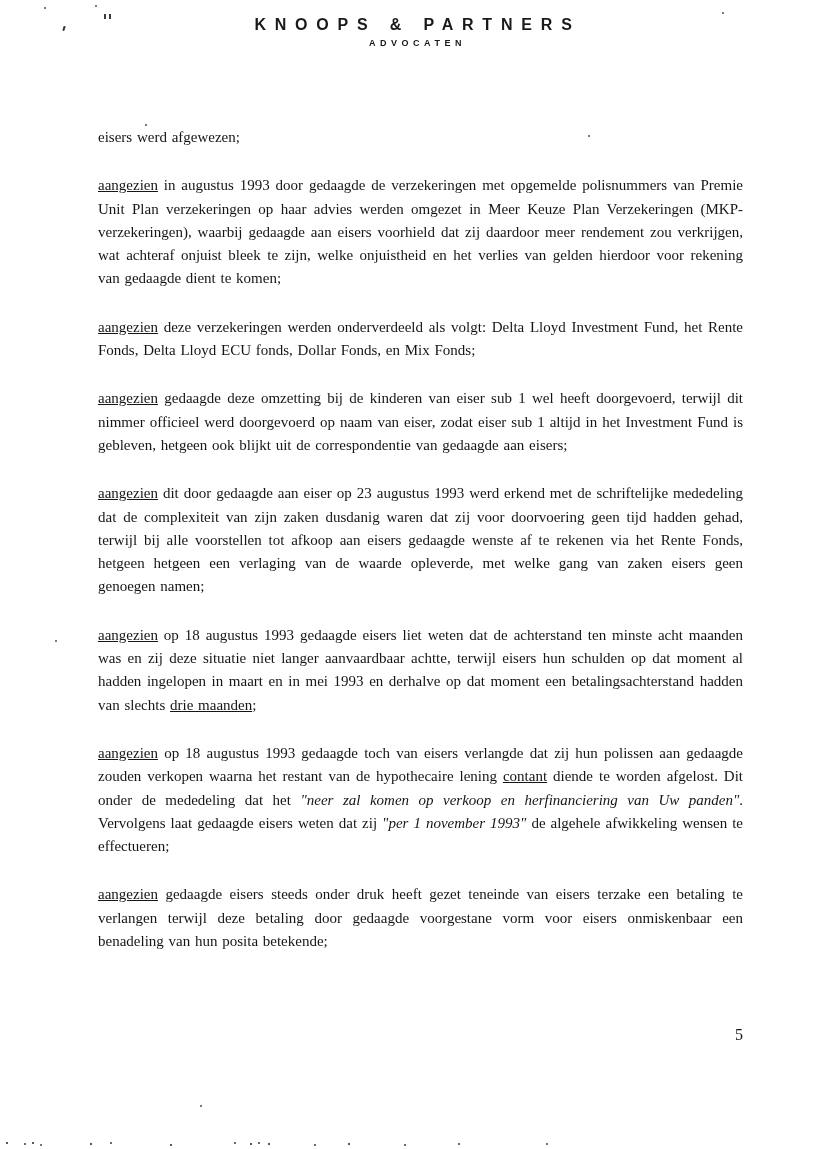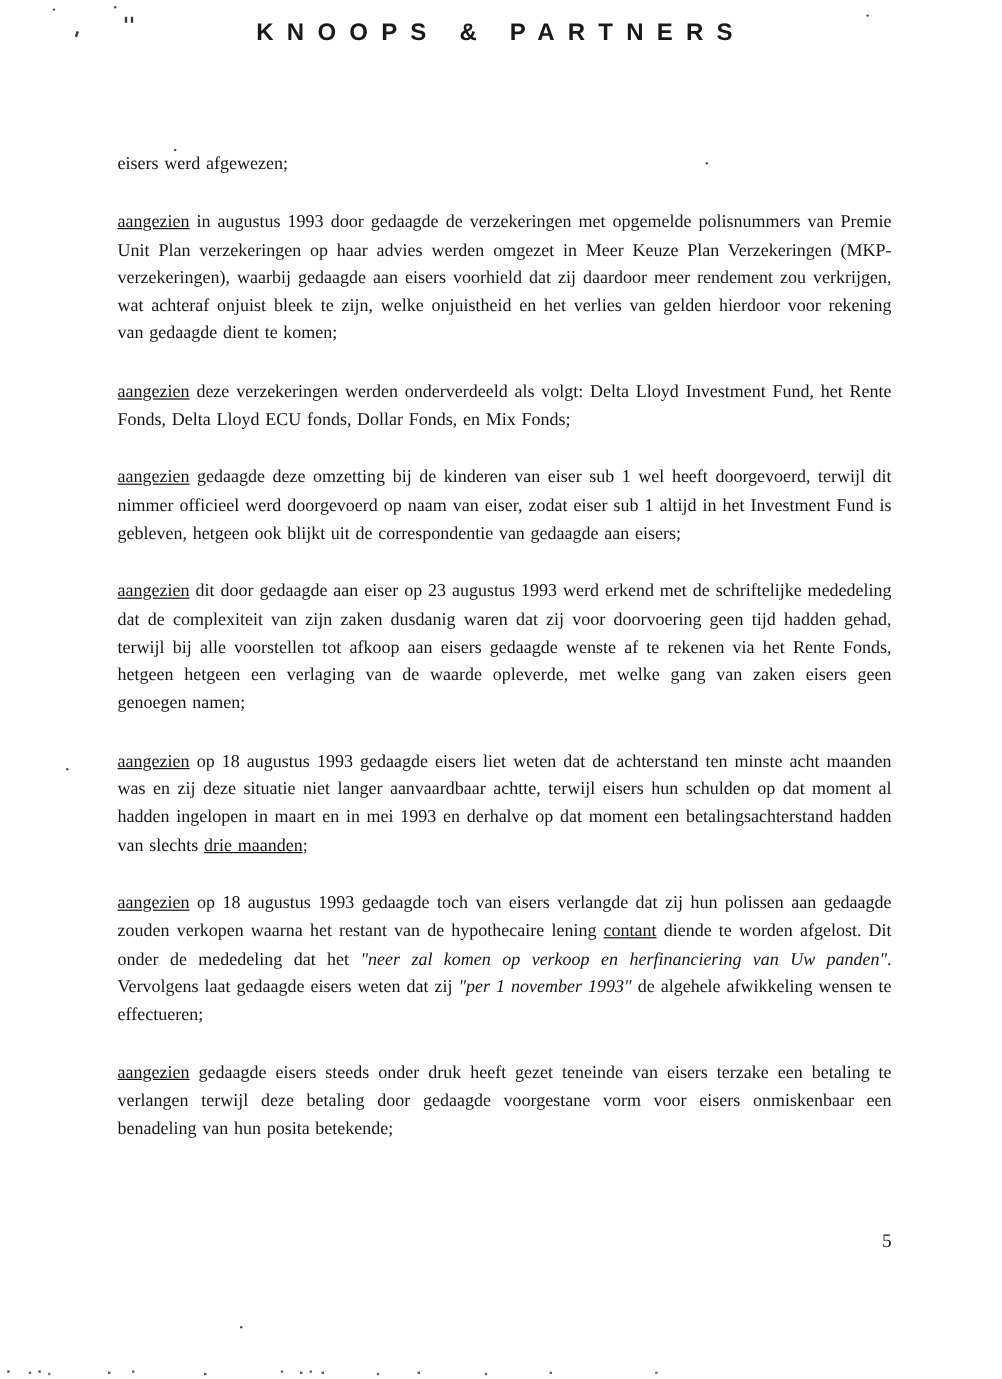--- a/index.html
+++ b/index.html
@@ -18,21 +18,21 @@
   
   .letterhead {
     position: absolute;
     top: 16px;
     left: 0;
     width: 100%;
     text-align: center;
   }
   .firm-name {
     font-family: "Liberation Sans", sans-serif;
-    font-size: 20px;
+    font-size: 16px;
     font-weight: 600;
     letter-spacing: 0.55em;
     color: #1a1a1a;
     white-space: nowrap;
   }
   .firm-subtitle {
     font-family: "Liberation Sans", sans-serif;
     font-size: 9px;
     font-weight: 600;
     letter-spacing: 0.5em;
@@ -109,20 +109,21 @@
       228px 0 0 #6a6a6a, 244px 1px 0 #555, 252px 0 0 #6a6a6a,
       262px 1px 0 #5a5a5a, 308px 2px 0 #6a6a6a, 342px 1px 0 #5a5a5a,
       398px 2px 0 #6a6a6a, 452px 1px 0 #6a6a6a, 540px 1px 0 #777;
   }
 </style>
 </head>
 <body>
 
 <header class="letterhead">
   <div class="firm-name">KNOOPS &amp; PARTNERS</div>
+  <div class="firm-subtitle">ADVOCATEN</div>
 </header>
 
 <main class="content" id="paragraphs">
     <p class="para"><span>eisers werd afgewezen;</span></p>
     <p class="para"><span class="seg-lead">aangezien</span><span> in augustus 1993 door gedaagde de verzekeringen met opgemelde polisnummers van Premie Unit Plan verzekeringen op haar advies werden omgezet in Meer Keuze Plan Verzekeringen (MKP-verzekeringen), waarbij gedaagde aan eisers voorhield dat zij daardoor meer rendement zou verkrijgen, wat achteraf onjuist bleek te zijn, welke onjuistheid en het verlies van gelden hierdoor voor rekening van gedaagde dient te komen;</span></p>
     <p class="para"><span class="seg-lead">aangezien</span><span> deze verzekeringen werden onderverdeeld als volgt: Delta Lloyd Investment Fund, het Rente Fonds, Delta Lloyd ECU fonds, Dollar Fonds, en Mix Fonds;</span></p>
     <p class="para"><span class="seg-lead">aangezien</span><span> gedaagde deze omzetting bij de kinderen van eiser sub 1 wel heeft doorgevoerd, terwijl dit nimmer officieel werd doorgevoerd op naam van eiser, zodat eiser sub 1 altijd in het Investment Fund is gebleven, hetgeen ook blijkt uit de correspondentie van gedaagde aan eisers;</span></p>
     <p class="para"><span class="seg-lead">aangezien</span><span> dit door gedaagde aan eiser op 23 augustus 1993 werd erkend met de schriftelijke mededeling dat de complexiteit van zijn zaken dusdanig waren dat zij voor doorvoering geen tijd hadden gehad, terwijl bij alle voorstellen tot afkoop aan eisers gedaagde wenste af te rekenen via het Rente Fonds, hetgeen hetgeen een verlaging van de waarde opleverde, met welke gang van zaken eisers geen genoegen namen;</span></p>
     <p class="para"><span class="seg-lead">aangezien</span><span> op 18 augustus 1993 gedaagde eisers liet weten dat de achterstand ten minste acht maanden was en zij deze situatie niet langer aanvaardbaar achtte, terwijl eisers hun schulden op dat moment al hadden ingelopen in maart en in mei 1993 en derhalve op dat moment een betalingsachterstand hadden van slechts </span><span class="seg-bold-underline">drie maanden</span><span>;</span></p>
     <p class="para"><span class="seg-lead">aangezien</span><span> op 18 augustus 1993 gedaagde toch van eisers verlangde dat zij hun polissen aan gedaagde zouden verkopen waarna het restant van de hypothecaire lening </span><span class="seg-bold-underline">contant</span><span> diende te worden afgelost. Dit onder de mededeling dat het </span><span class="seg-italic">"neer zal komen op verkoop en herfinanciering van Uw panden"</span><span>. Vervolgens laat gedaagde eisers weten dat zij </span><span class="seg-italic">"per 1 november 1993"</span><span> de algehele afwikkeling wensen te effectueren;</span></p>

